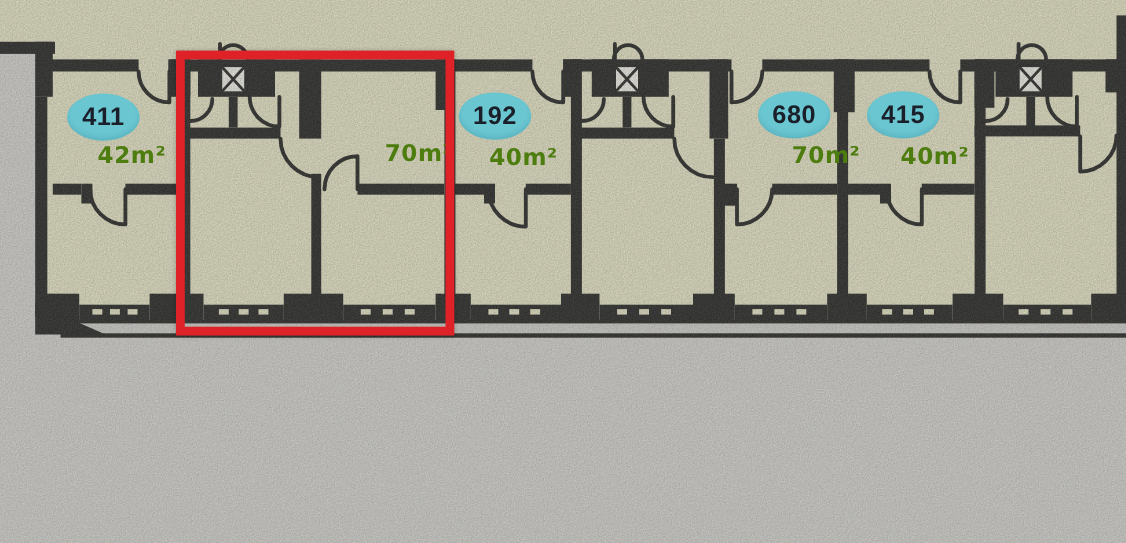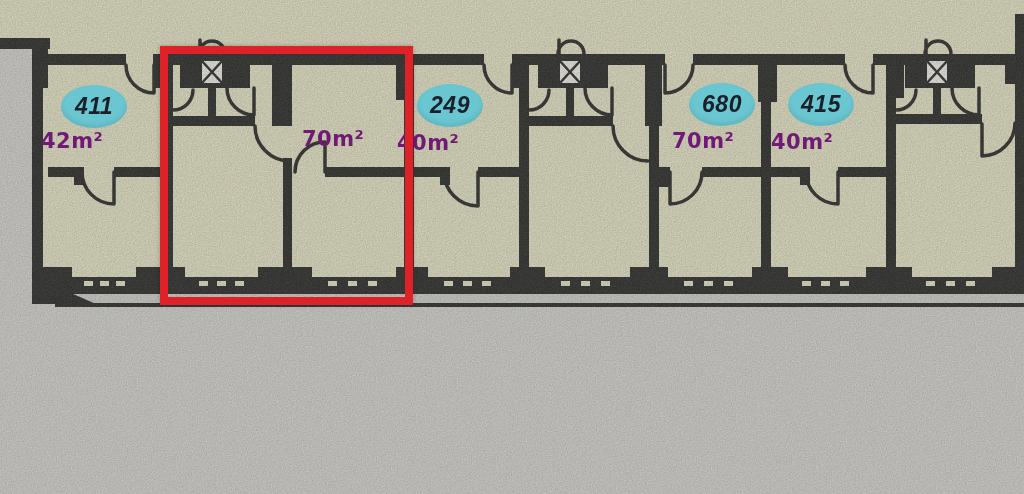--- a/index.html
+++ b/index.html
@@ -6,25 +6,24 @@
   .stage{
     position:relative;width:1024px;height:494px;overflow:hidden;
     background:#dcdbd7;font-family:"Liberation Sans",sans-serif;
   }
   .stage svg{position:absolute;left:0;top:0;}
   .unit-badge{
     position:absolute;width:66px;height:43px;border-radius:50%;
     background:#6ac7d2;display:flex;align-items:center;justify-content:center;
     font-weight:bold;font-size:23px;color:#1a1f29;letter-spacing:.5px;
     box-shadow:inset 0 -3px 5px rgba(0,60,70,.12);
-    font-style:italic;
   }
   .area-label{
-    position:absolute;width:110px;text-align:left;
-    font-weight:bold;font-size:21px;color:#701a75;letter-spacing:.5px;
+    position:absolute;width:110px;text-align:right;
+    font-weight:bold;font-size:21px;color:#4d7c0f;letter-spacing:.5px;
     font-family:"DejaVu Sans",sans-serif;
   }
   .badge-411{left:61px;top:85px;}  .area-411{left:41px;top:129px;}
   .badge-412{left:323px;top:80px;} .area-412{left:302px;top:127px;}
   .badge-413{left:417px;top:84px;} .area-413{left:397px;top:131px;}
   .badge-414{left:689px;top:83px;} .area-414{left:672px;top:129px;}
   .badge-415{left:788px;top:83px;} .area-415{left:771px;top:130px;}
   .highlight-rect{
     position:absolute;left:160px;top:46px;width:253px;height:259px;
     border:8px solid #de2228;box-sizing:border-box;
@@ -200,21 +199,21 @@
       <rect x="55" y="294" width="969" height="9" fill="#d7d6d2"></rect>
       <rect x="55" y="291" width="969" height="3" fill="#1c1c1c"></rect>
       <rect x="55" y="303" width="969" height="4" fill="#1c1c1c"></rect>
       <polygon points="32,276 96,304 32,304" fill="#1c1c1c"></polygon>
     </g>
 
     <rect x="0" y="0" width="1024" height="494" filter="url(#noise)" opacity="0.45"></rect>
   </svg>
 
   <div class="unit-badge badge-411">411</div>
-  <div class="unit-badge badge-413">249</div>
+  <div class="unit-badge badge-413">192</div>
   <div class="unit-badge badge-414">680</div>
   <div class="unit-badge badge-415">415</div>
 
   <div class="area-label area-411">42m²</div>
   <div class="area-label area-412">70m²</div>
   <div class="area-label area-413">40m²</div>
   <div class="area-label area-414">70m²</div>
   <div class="area-label area-415">40m²</div>
 
   <div class="highlight-rect"></div>

